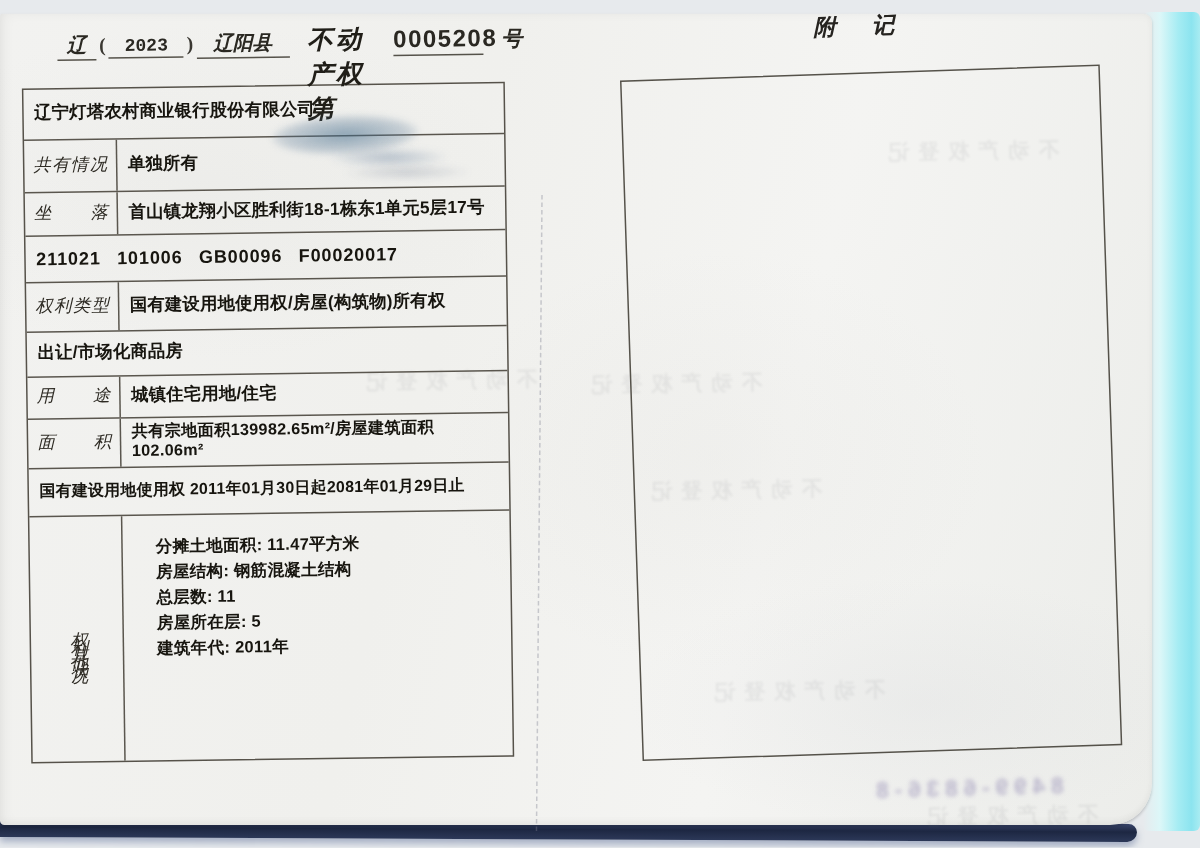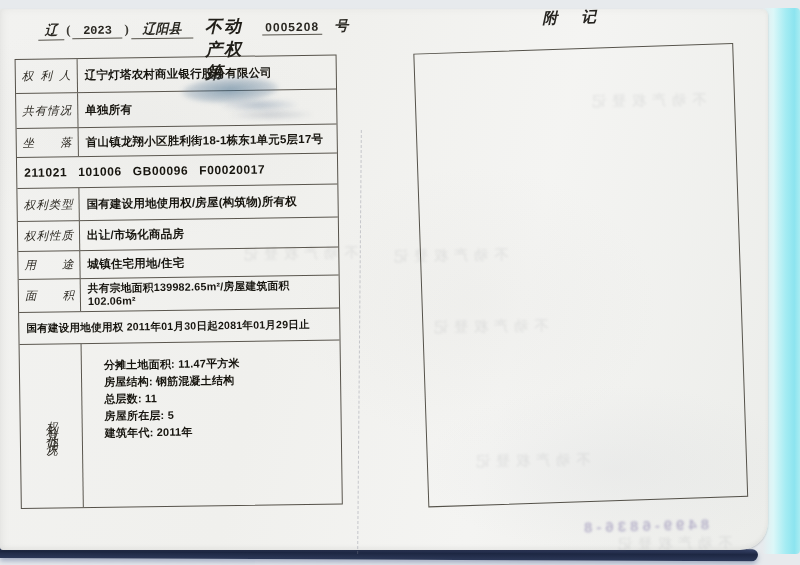--- a/index.html
+++ b/index.html
@@ -54,21 +54,21 @@
     display: flex; align-items: baseline;
     padding-left: 24px; height: 30px;
     color: #2a2822;
     font-family: "Liberation Serif", serif; font-style: italic; font-weight: bold;
     font-size: 13px;
   }
   .u-seg { border-bottom: 1.2px solid #55524a; text-align: center; }
   .seg-prov   { min-width: 26px; }
   .seg-year   { min-width: 50px; font-family: Liberation Mono, monospace; font-style: normal; font-size: 12px; }
   .seg-county { min-width: 62px; margin-right: 6px; }
-  .seg-serial { min-width: 60px; margin-left: 4px; font-family: "Liberation Sans", sans-serif; font-style: normal; font-size: 12px; letter-spacing: 1px; }
+  .seg-serial { min-width: 60px; margin-left: 4px; font-family: "Liberation Sans", sans-serif; font-style: normal; font-size: 16px; letter-spacing: 1px; }
   .paren { margin: 0 2px; font-style: normal; color: #3a3832; }
   .cert-title-big { font-size: 17px; letter-spacing: 2px; margin-left: 6px; color: #201e18; }
   .num-suffix { margin-left: 12px; font-size: 14px; }
 
   .cert-table {
     margin-top: 11px;
     width: 320px;
     border: 1.6px solid #56524a;
     background: transparent;
   }
@@ -190,23 +190,20 @@
       <span class="paren">)</span>
       <span class="u-seg seg-county">辽阳县</span>
       <span class="cert-title-big">不动产权第</span>
       <span class="u-seg seg-serial">0005208</span>
       <span class="num-suffix">号</span>
     </div>
 
     <div class="cert-table">
 
       <div class="row" style="height:33px">
-        <div class="cell-label">
-            <span class="lbl">权利人</span>
-          </div>
         <div class="cell-value">
             <span>辽宁灯塔农村商业银行股份有限公司</span>
           </div>
       </div>
 
       <div class="row" style="height:34px">
         <div class="cell-label">
             <span class="lbl">共有情况</span>
           </div>
         <div class="cell-value">
@@ -232,23 +229,20 @@
       <div class="row" style="height:32px">
         <div class="cell-label">
             <span class="lbl">权利类型</span>
           </div>
         <div class="cell-value">
             <span>国有建设用地使用权/房屋(构筑物)所有权</span>
           </div>
       </div>
 
       <div class="row" style="height:29px">
-        <div class="cell-label">
-            <span class="lbl">权利性质</span>
-          </div>
         <div class="cell-value">
             <span>出让/市场化商品房</span>
           </div>
       </div>
 
       <div class="row" style="height:27px">
         <div class="cell-label">
             <span class="lbl">用途</span>
           </div>
         <div class="cell-value">

